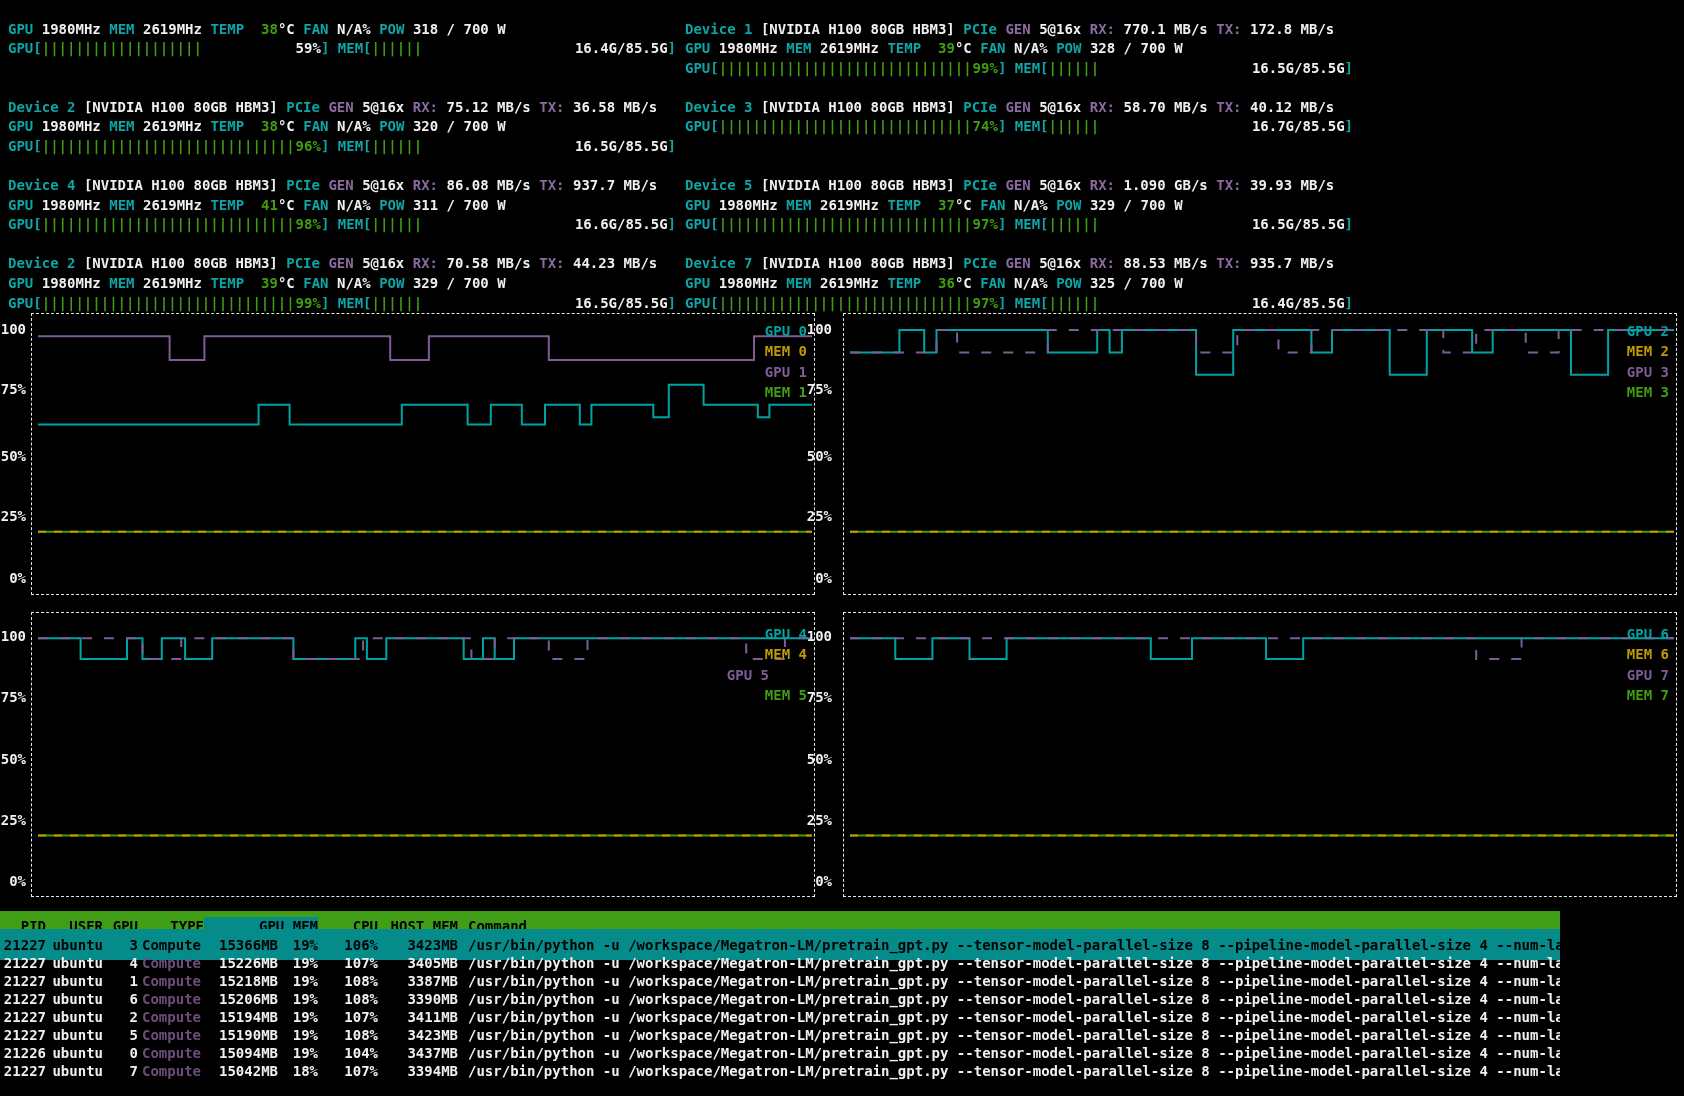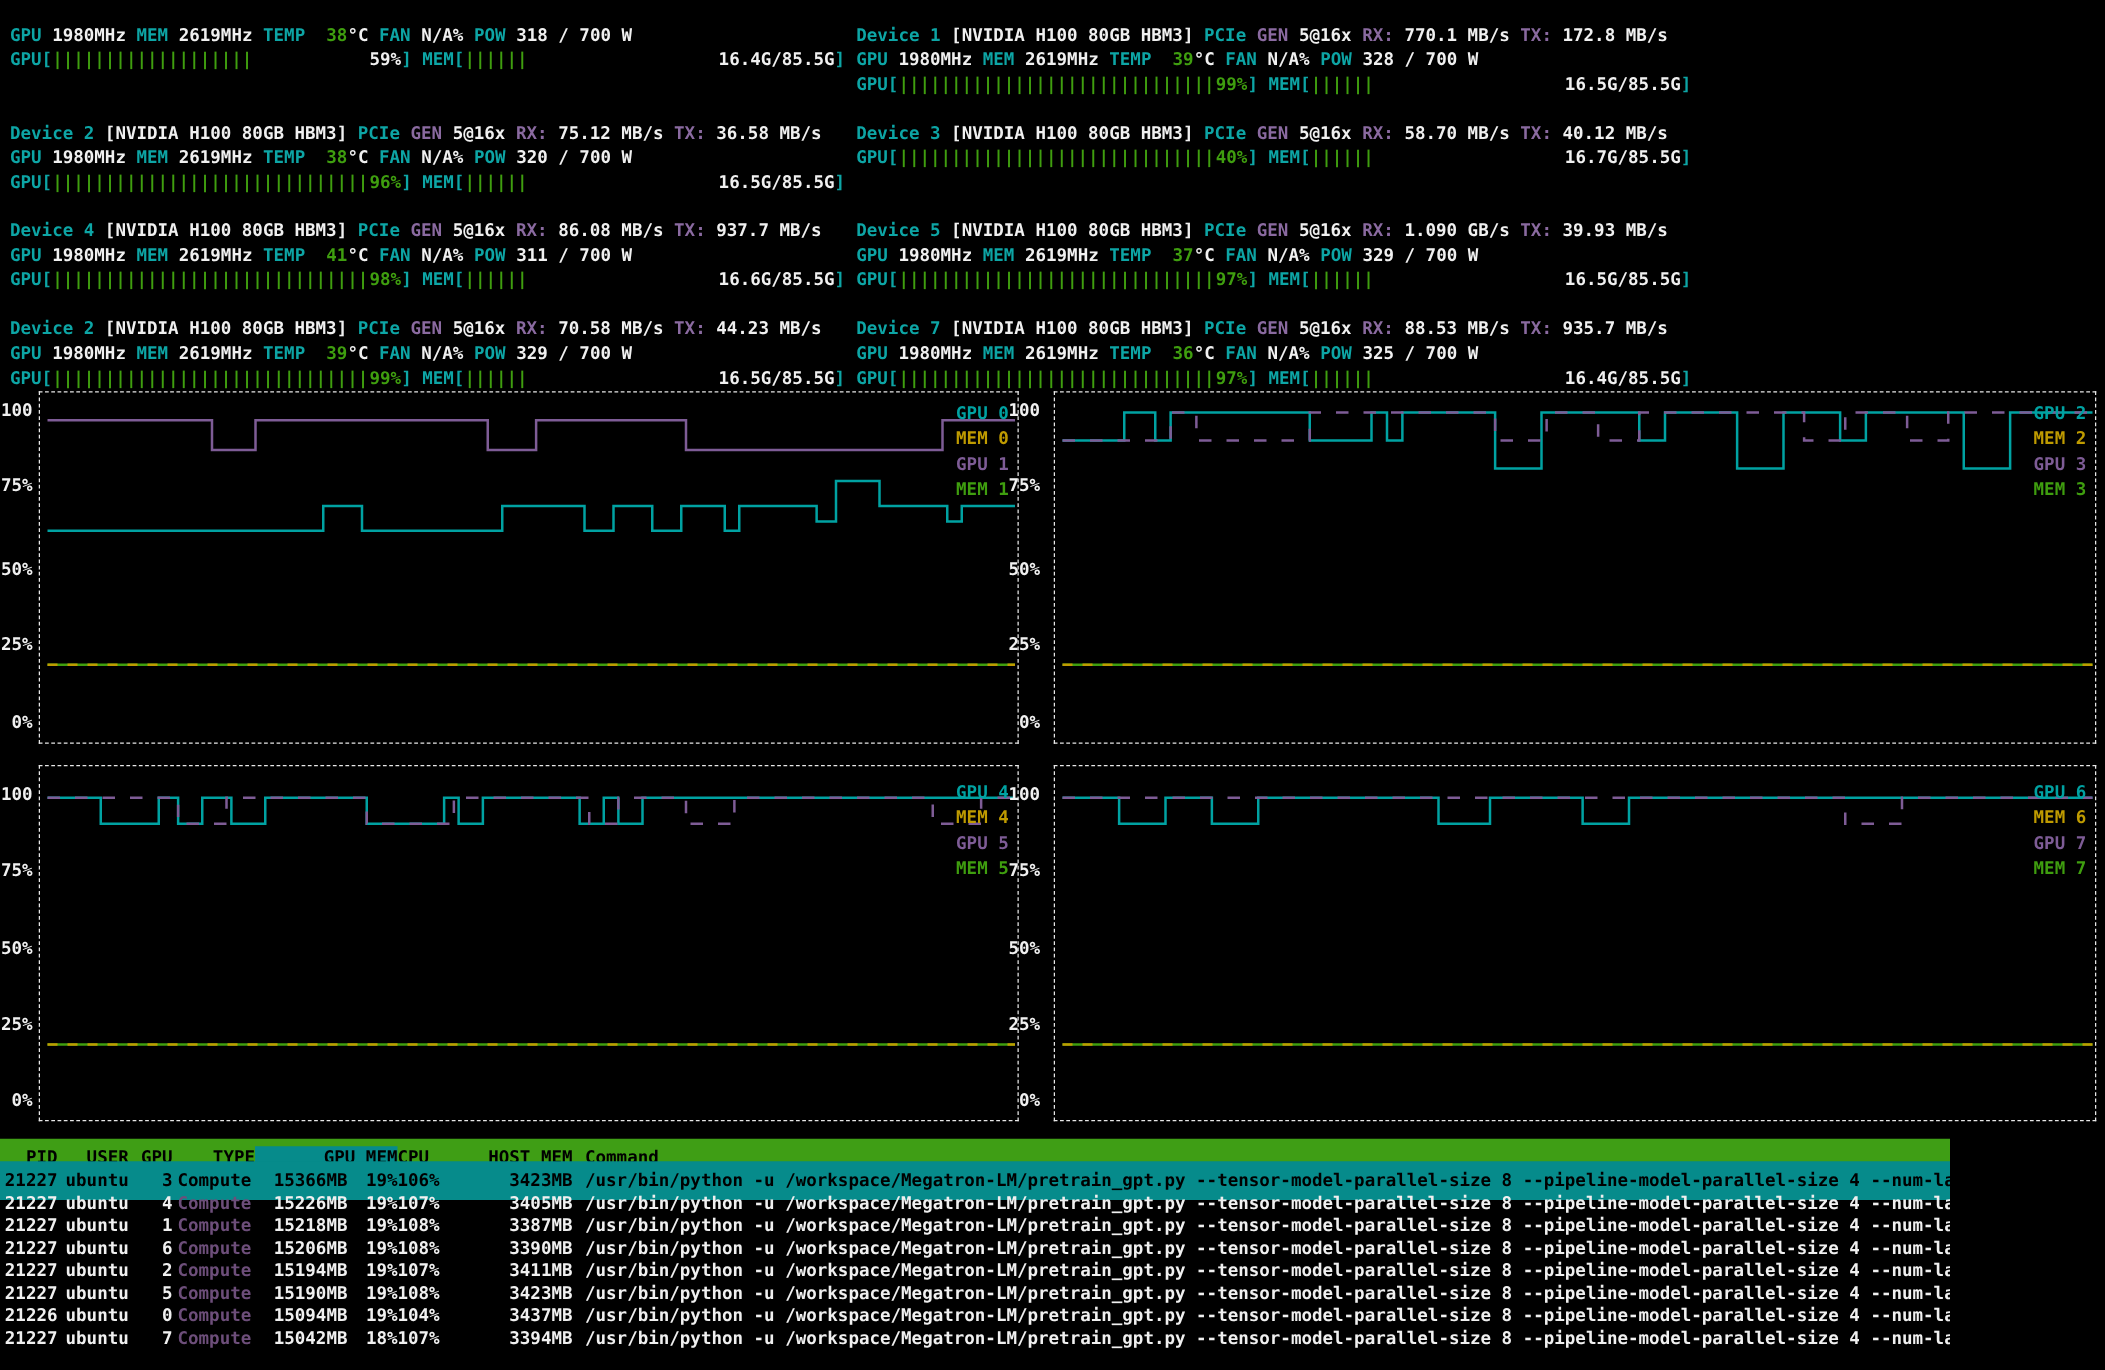--- a/index.html
+++ b/index.html
@@ -26,21 +26,21 @@
   .trow.sel{background:var(--sel_bg);}
   .trow.sel span{color:#000 !important;}
   .c1{width:46px;text-align:right;flex:0 0 auto;}
   .c2{width:57px;text-align:right;flex:0 0 auto;}
   .c3{width:35px;text-align:right;flex:0 0 auto;}
   .c4{width:62px;margin-left:4px;flex:0 0 auto;}
   .c4r{text-align:right;}
   .c5{width:74px;text-align:right;flex:0 0 auto;}
   .c6{width:40px;text-align:right;flex:0 0 auto;}
   .c56{width:114px;text-align:right;flex:0 0 auto;background:var(--sel_bg);}
-  .c7{width:60px;text-align:left;flex:0 0 auto;}
+  .c7{width:60px;text-align:right;flex:0 0 auto;}
   .c8{width:80px;text-align:right;flex:0 0 auto;}
   .c9{margin-left:10px;flex:1 1 auto;overflow:hidden;text-align:left;}
 </style>
 </head>
 <body>
 
 <div id="screen" style="--teal: #0da5a5; --white: #f0f0f0; --purple: #8a6aa0; --purple_dim: #6d4e7a; --green: #3f9e0f; --yellow: #bf9b00; --chart_teal: #00a2a2; --chart_purple: #7e5c96; --header_bg: #3f9e15; --sel_bg: #068b8b; --border: #e8e8e8;">
   <div id="devices">
       <div class="dev" style="left: 8px; top: 19.57px;">
         <div class="ln"><span class="t sp">GPU</span><span class="w sp">1980MHz</span><span class="t sp">MEM</span><span class="w sp">2619MHz</span><span class="t sp2">TEMP</span><span class="g">38</span><span class="w sp">°C</span><span class="t sp">FAN</span><span class="w sp">N/A%</span><span class="t sp">POW</span><span class="w">318 / 700 W</span></div>
@@ -51,21 +51,21 @@
         <div class="ln"><span class="t sp">GPU</span><span class="w sp">1980MHz</span><span class="t sp">MEM</span><span class="w sp">2619MHz</span><span class="t sp2">TEMP</span><span class="g">39</span><span class="w sp">°C</span><span class="t sp">FAN</span><span class="w sp">N/A%</span><span class="t sp">POW</span><span class="w">328 / 700 W</span></div>
         <div class="ln"><span class="t">GPU[</span><span class="bf" style="width: 279.2px;"><span class="fill">||||||||||||||||||||||||||||||</span><span class="rt g">99%</span></span><span class="t sp">]</span><span class="t">MEM[</span><span class="bf" style="width: 296.1px;"><span class="fill">||||||</span><span class="rt w">16.5G/85.5G</span></span><span class="t">]</span></div>
       </div>
       <div class="dev" style="left: 8px; top: 97.85px;">
         <div class="ln"><span class="t sp">Device 2</span><span class="w sp">[NVIDIA H100 80GB HBM3]</span><span class="t sp">PCIe</span><span class="p sp">GEN</span><span class="w sp">5@16x</span><span class="p sp">RX:</span><span class="w sp">75.12 MB/s</span><span class="p sp">TX:</span><span class="w">36.58 MB/s</span></div>
         <div class="ln"><span class="t sp">GPU</span><span class="w sp">1980MHz</span><span class="t sp">MEM</span><span class="w sp">2619MHz</span><span class="t sp2">TEMP</span><span class="g">38</span><span class="w sp">°C</span><span class="t sp">FAN</span><span class="w sp">N/A%</span><span class="t sp">POW</span><span class="w">320 / 700 W</span></div>
         <div class="ln"><span class="t">GPU[</span><span class="bf" style="width: 279.2px;"><span class="fill">||||||||||||||||||||||||||||||</span><span class="rt g">96%</span></span><span class="t sp">]</span><span class="t">MEM[</span><span class="bf" style="width: 296.1px;"><span class="fill">||||||</span><span class="rt w">16.5G/85.5G</span></span><span class="t">]</span></div>
       </div>
       <div class="dev" style="left: 685px; top: 97.85px;">
         <div class="ln"><span class="t sp">Device 3</span><span class="w sp">[NVIDIA H100 80GB HBM3]</span><span class="t sp">PCIe</span><span class="p sp">GEN</span><span class="w sp">5@16x</span><span class="p sp">RX:</span><span class="w sp">58.70 MB/s</span><span class="p sp">TX:</span><span class="w">40.12 MB/s</span></div>
-        <div class="ln"><span class="t">GPU[</span><span class="bf" style="width: 279.2px;"><span class="fill">||||||||||||||||||||||||||||||</span><span class="rt g">40%</span></span><span class="t sp">]</span><span class="t">MEM[</span><span class="bf" style="width: 296.1px;"><span class="fill">||||||</span><span class="rt w">16.7G/85.5G</span></span><span class="t">]</span></div>
+        <div class="ln"><span class="t">GPU[</span><span class="bf" style="width: 279.2px;"><span class="fill">||||||||||||||||||||||||||||||</span><span class="rt g">74%</span></span><span class="t sp">]</span><span class="t">MEM[</span><span class="bf" style="width: 296.1px;"><span class="fill">||||||</span><span class="rt w">16.7G/85.5G</span></span><span class="t">]</span></div>
       </div>
       <div class="dev" style="left: 8px; top: 176.13px;">
         <div class="ln"><span class="t sp">Device 4</span><span class="w sp">[NVIDIA H100 80GB HBM3]</span><span class="t sp">PCIe</span><span class="p sp">GEN</span><span class="w sp">5@16x</span><span class="p sp">RX:</span><span class="w sp">86.08 MB/s</span><span class="p sp">TX:</span><span class="w">937.7 MB/s</span></div>
         <div class="ln"><span class="t sp">GPU</span><span class="w sp">1980MHz</span><span class="t sp">MEM</span><span class="w sp">2619MHz</span><span class="t sp2">TEMP</span><span class="g">41</span><span class="w sp">°C</span><span class="t sp">FAN</span><span class="w sp">N/A%</span><span class="t sp">POW</span><span class="w">311 / 700 W</span></div>
         <div class="ln"><span class="t">GPU[</span><span class="bf" style="width: 279.2px;"><span class="fill">||||||||||||||||||||||||||||||</span><span class="rt g">98%</span></span><span class="t sp">]</span><span class="t">MEM[</span><span class="bf" style="width: 296.1px;"><span class="fill">||||||</span><span class="rt w">16.6G/85.5G</span></span><span class="t">]</span></div>
       </div>
       <div class="dev" style="left: 685px; top: 176.13px;">
         <div class="ln"><span class="t sp">Device 5</span><span class="w sp">[NVIDIA H100 80GB HBM3]</span><span class="t sp">PCIe</span><span class="p sp">GEN</span><span class="w sp">5@16x</span><span class="p sp">RX:</span><span class="w sp">1.090 GB/s</span><span class="p sp">TX:</span><span class="w">39.93 MB/s</span></div>
         <div class="ln"><span class="t sp">GPU</span><span class="w sp">1980MHz</span><span class="t sp">MEM</span><span class="w sp">2619MHz</span><span class="t sp2">TEMP</span><span class="g">37</span><span class="w sp">°C</span><span class="t sp">FAN</span><span class="w sp">N/A%</span><span class="t sp">POW</span><span class="w">329 / 700 W</span></div>
         <div class="ln"><span class="t">GPU[</span><span class="bf" style="width: 279.2px;"><span class="fill">||||||||||||||||||||||||||||||</span><span class="rt g">97%</span></span><span class="t sp">]</span><span class="t">MEM[</span><span class="bf" style="width: 296.1px;"><span class="fill">||||||</span><span class="rt w">16.5G/85.5G</span></span><span class="t">]</span></div>
@@ -124,21 +124,21 @@
           <path d="M6.0 25.2 H110.5 V46.0 H149.2 V25.2 H261.4 V46.0 H331.1 V25.2 H439.4 V46.0 H462.7 V25.2 H516.8 V46.0 H555.5 V25.2 H714.2 V46.0 H752.9 V25.2 H780" fill="none" stroke="#7e5c96" stroke-width="2" stroke-dasharray="10 12"></path>
         </svg>
       </div>
       <div class="tick" style="left: 0px; width: 26px; top: 627px;">100</div>
       <div class="tick" style="left: 0px; width: 26px; top: 688px;">75%</div>
       <div class="tick" style="left: 0px; width: 26px; top: 750px;">50%</div>
       <div class="tick" style="left: 0px; width: 26px; top: 811px;">25%</div>
       <div class="tick" style="left: 0px; width: 26px; top: 872px;">0%</div>
       <div class="leg" style="left: 675px; top: 625px; color: rgb(0, 162, 162);">GPU 4</div>
       <div class="leg" style="left: 675px; top: 645px; color: rgb(191, 155, 0);">MEM 4</div>
-      <div class="leg" style="left: 675px; top: 666px; color: rgb(126, 92, 150);">GPU 5</div>
+      <div class="leg" style="left: 637px; top: 666px; color: rgb(126, 92, 150);">GPU 5</div>
       <div class="leg" style="left: 675px; top: 686px; color: rgb(63, 158, 15);">MEM 5</div>
       <div class="box" style="left: 843px; top: 612px; width: 834px; height: 285px;">
         <svg width="832" height="283">
           <path d="M6.0 222.5 H830" fill="none" stroke="#3f9e0f" stroke-width="2"></path>
           <path d="M6.0 222.5 H830" fill="none" stroke="#bf9b00" stroke-width="2" stroke-dasharray="8 8"></path>
           <path d="M6.0 25.2 H51.3 V46.0 H88.4 V25.2 H125.5 V46.0 H162.6 V25.2 H306.8 V46.0 H348.0 V25.2 H422.1 V46.0 H459.2 V25.2 H830" fill="none" stroke="#00a2a2" stroke-width="2"></path>
           <path d="M6.0 25.2 H632.2 V46.0 H677.6 V25.2 H830" fill="none" stroke="#7e5c96" stroke-width="2" stroke-dasharray="10 12"></path>
         </svg>
       </div>
       <div class="tick" style="left: 786px; width: 46px; top: 627px;">100</div>

